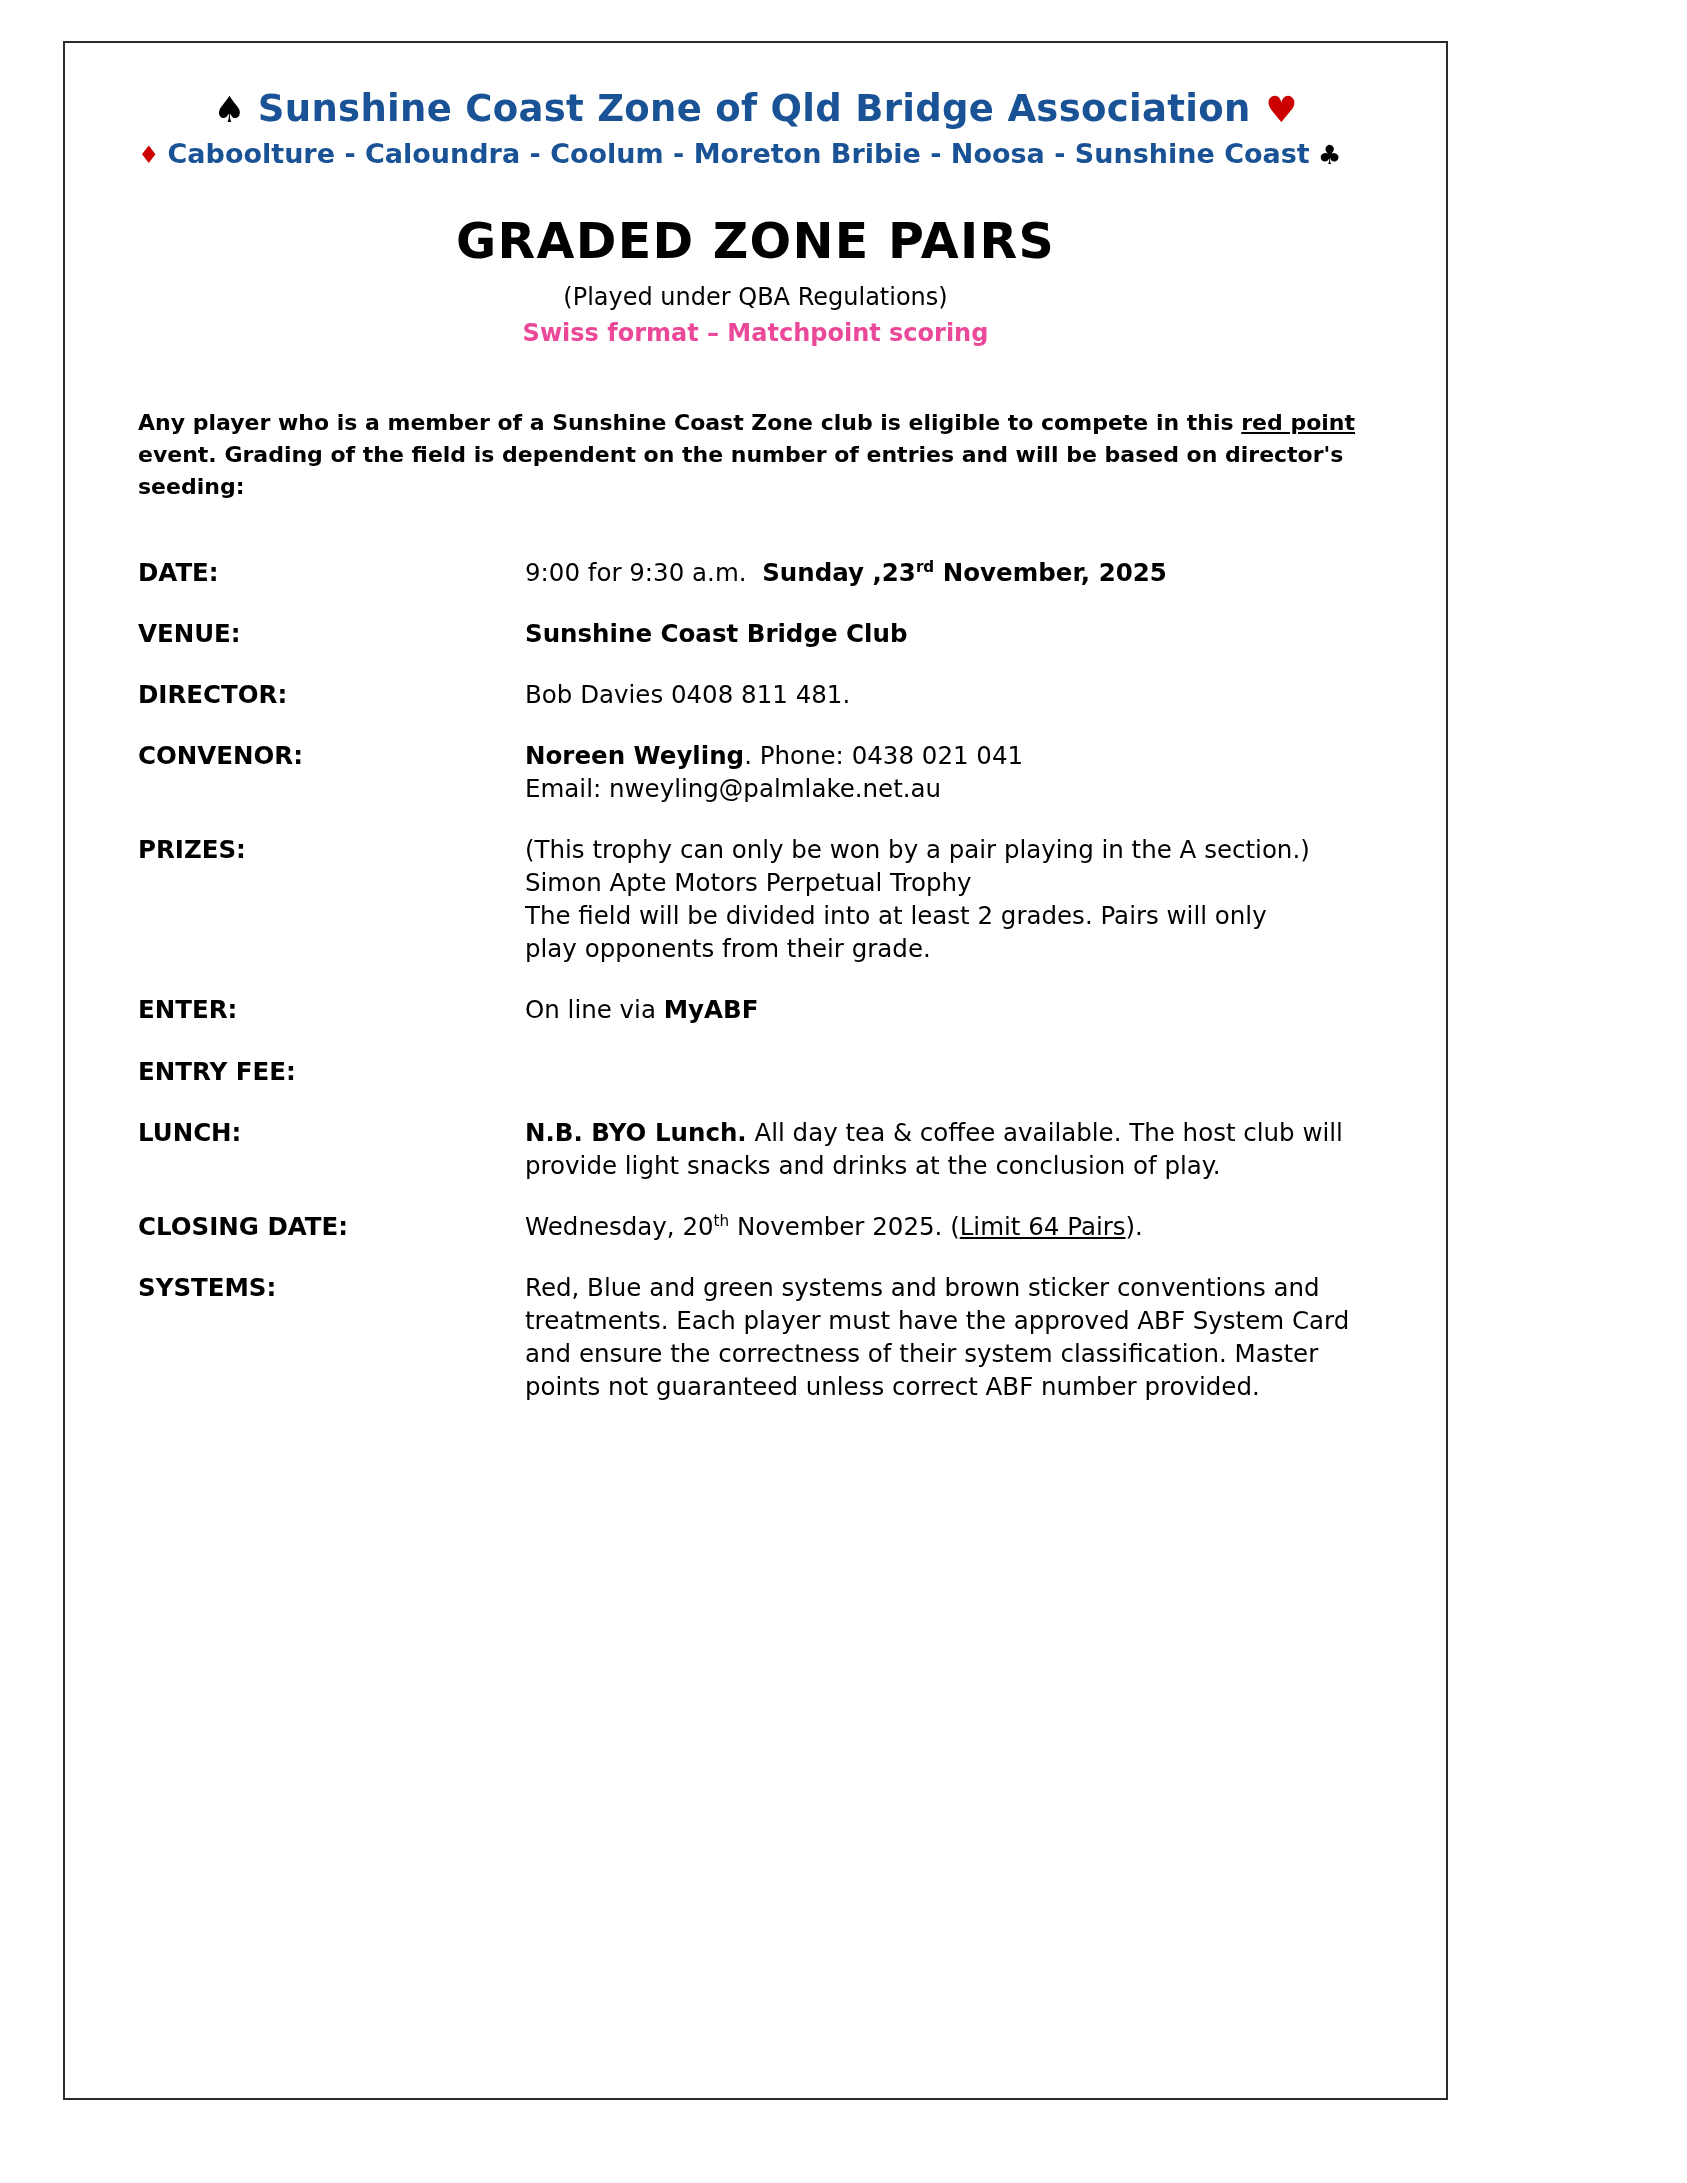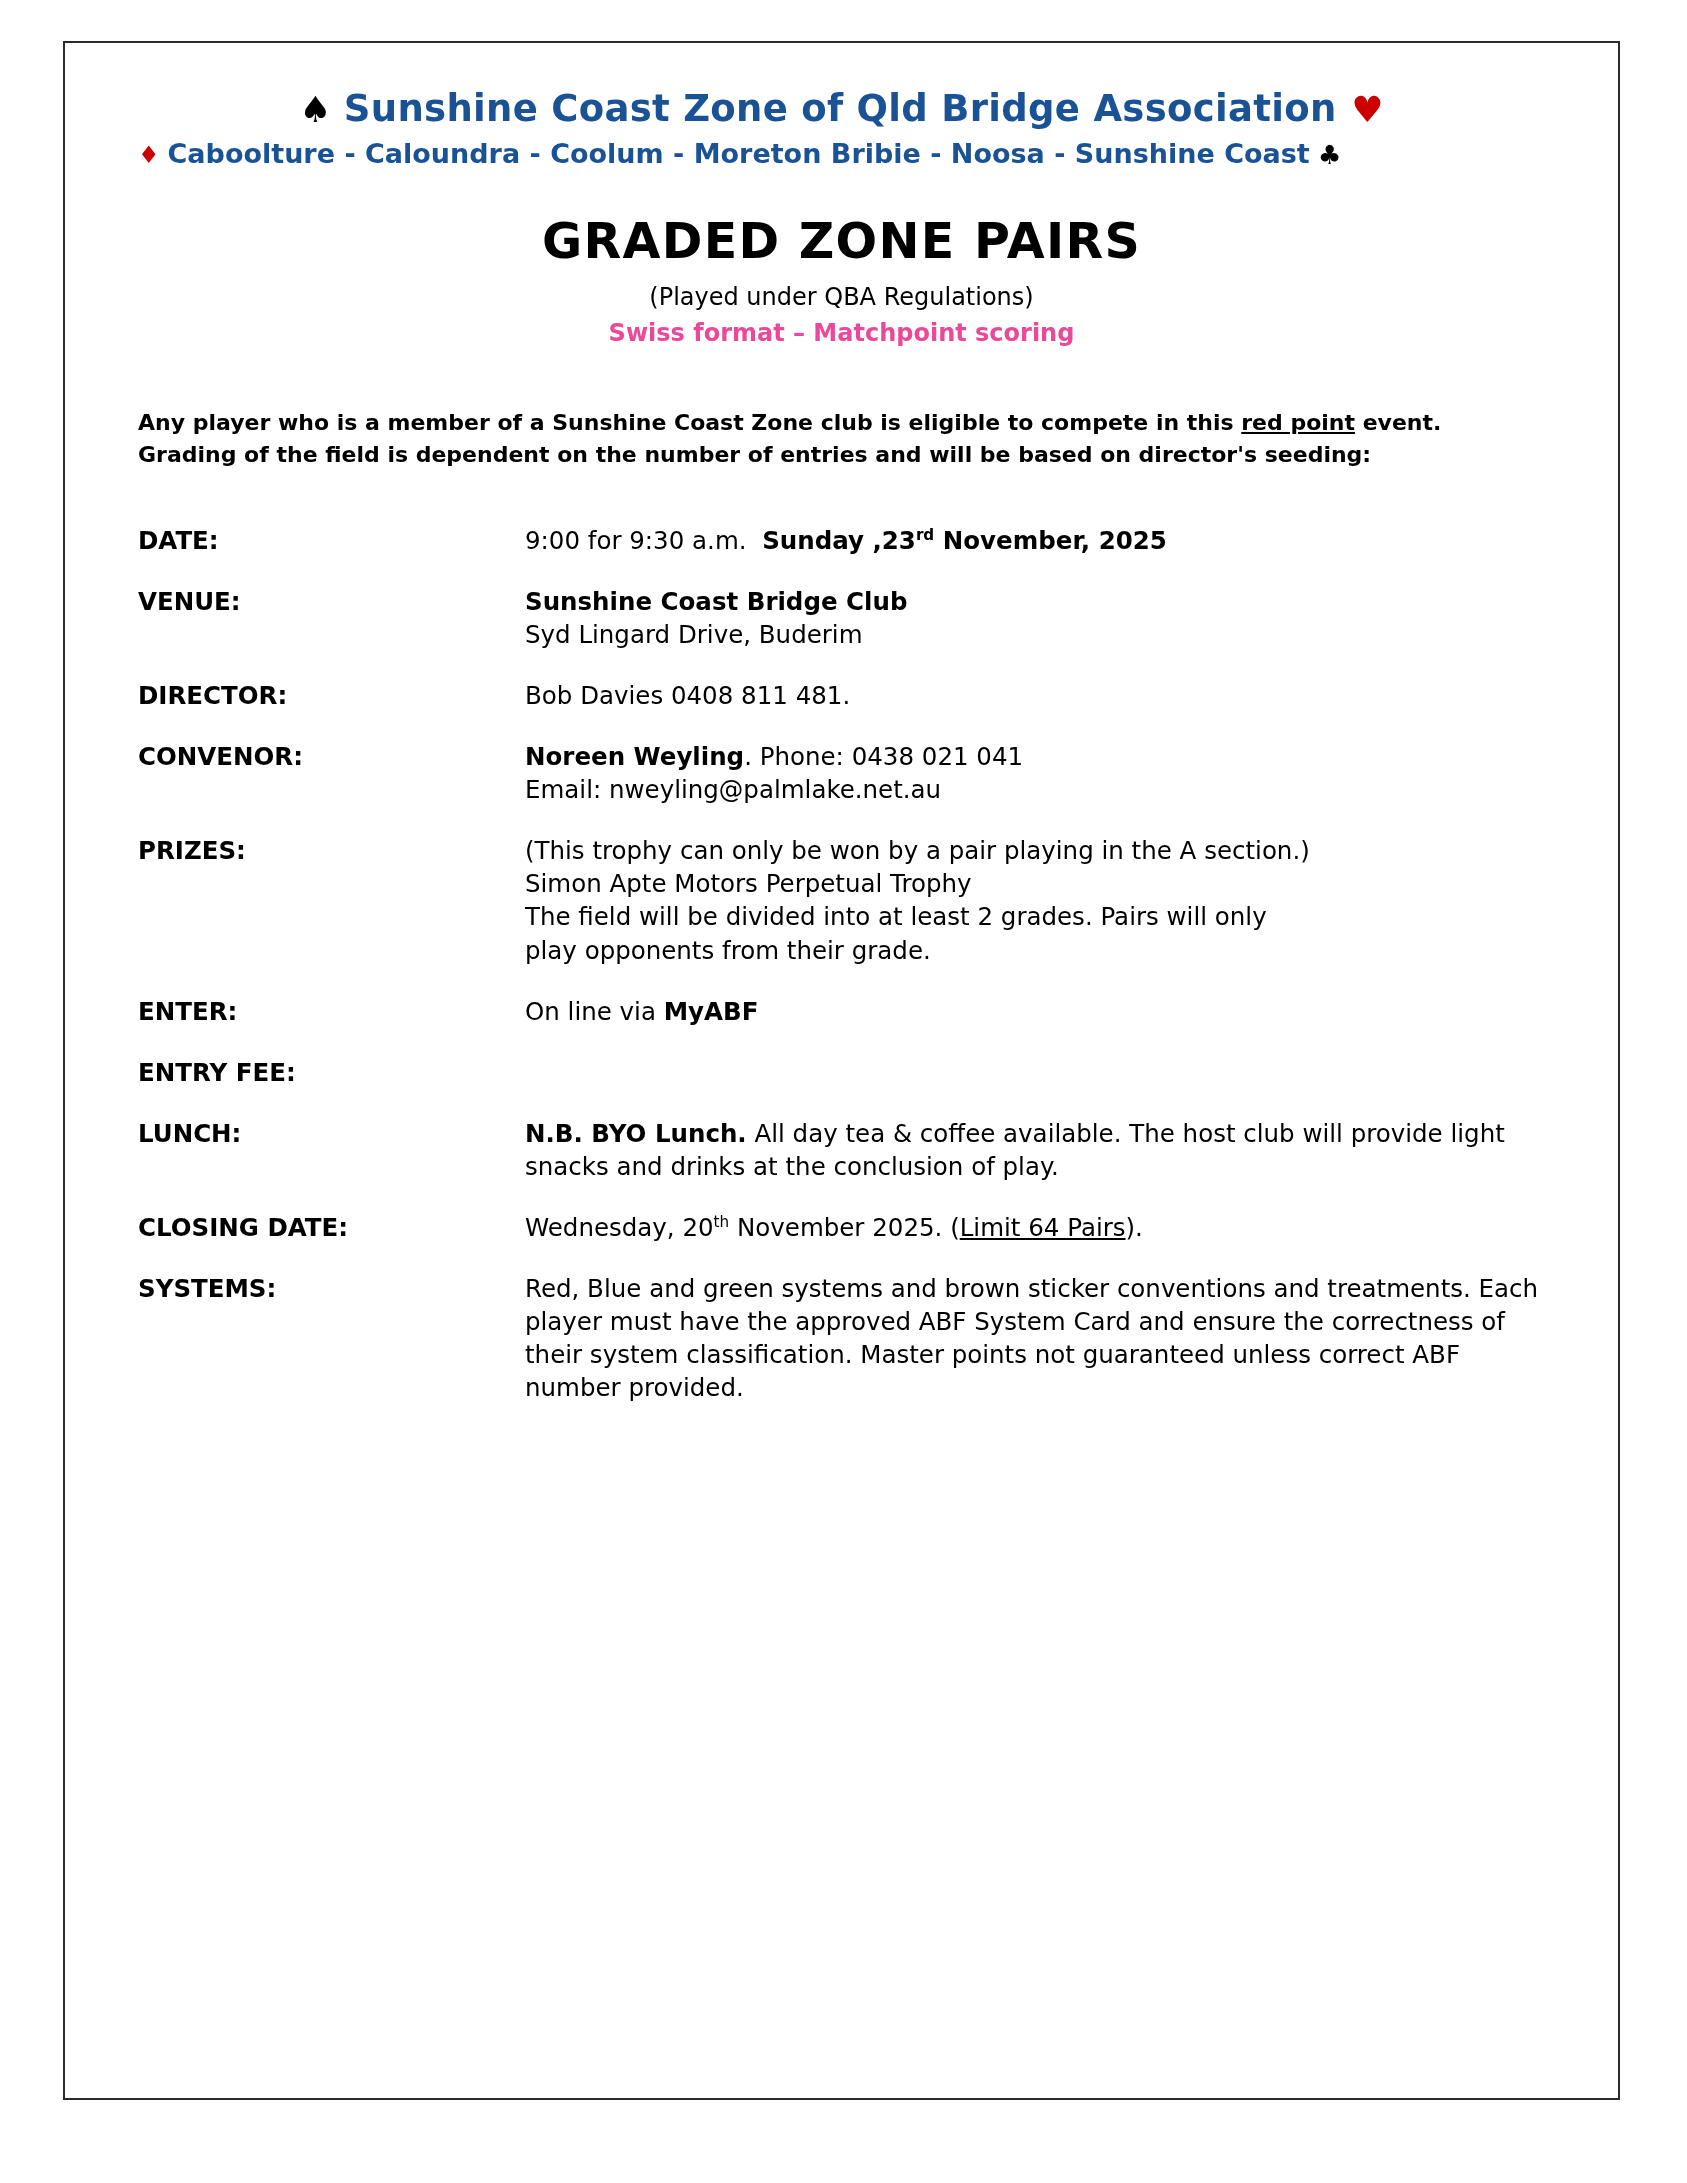--- a/index.html
+++ b/index.html
@@ -11,21 +11,21 @@
     width: 1687px;
     height: 2183px;
     font-family: "DejaVu Sans", sans-serif;
     color: #000000;
     position: relative;
   }
   .page {
     position: absolute;
     left: 63px;
     top: 41px;
-    width: 1557px;
+    width: 1385px;
     height: 2059px;
     border: 2px solid #2b2b2b;
     box-sizing: border-box;
     background: #ffffff;
   }
   .inner {
     padding: 46px 73px 0 73px;
   }
 
   
@@ -167,21 +167,20 @@
         <div class="value">
           <span>9:00 for 9:30 a.m.</span>&nbsp;
           <span class="b nowrap"><span>Sunday ,23</span><sup>rd</sup><span> November, 2025</span></span>
         </div>
       </div>
 
       <div class="row">
         <div class="label">VENUE:</div>
         <div class="value">
           <span class="b indent">Sunshine Coast Bridge Club</span>
-          <span class="indent">Syd Lingard Drive, Buderim</span>
         </div>
       </div>
 
       <div class="row">
         <div class="label">DIRECTOR:</div>
         <div class="value">Bob Davies 0408 811 481.</div>
       </div>
 
       <div class="row">
         <div class="label">CONVENOR:</div>

